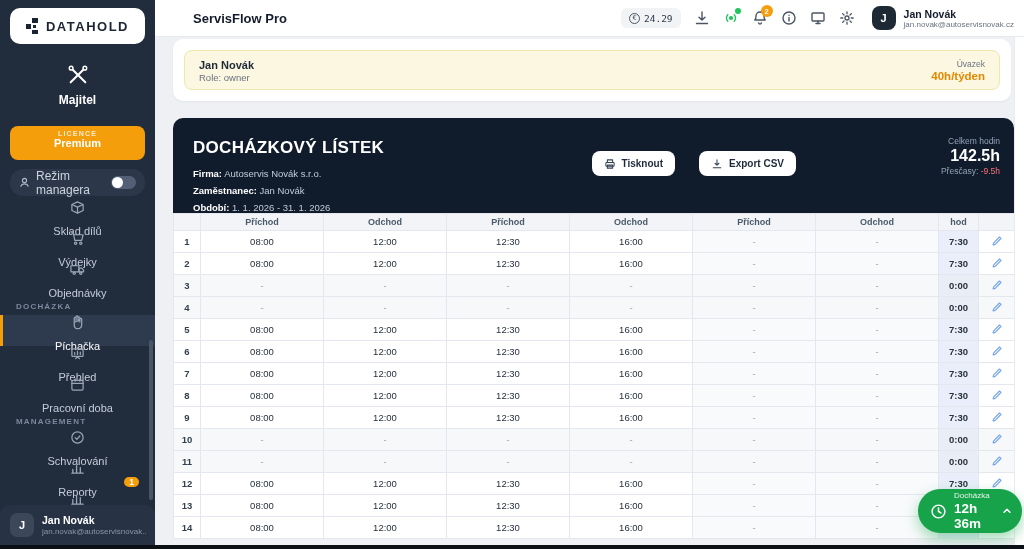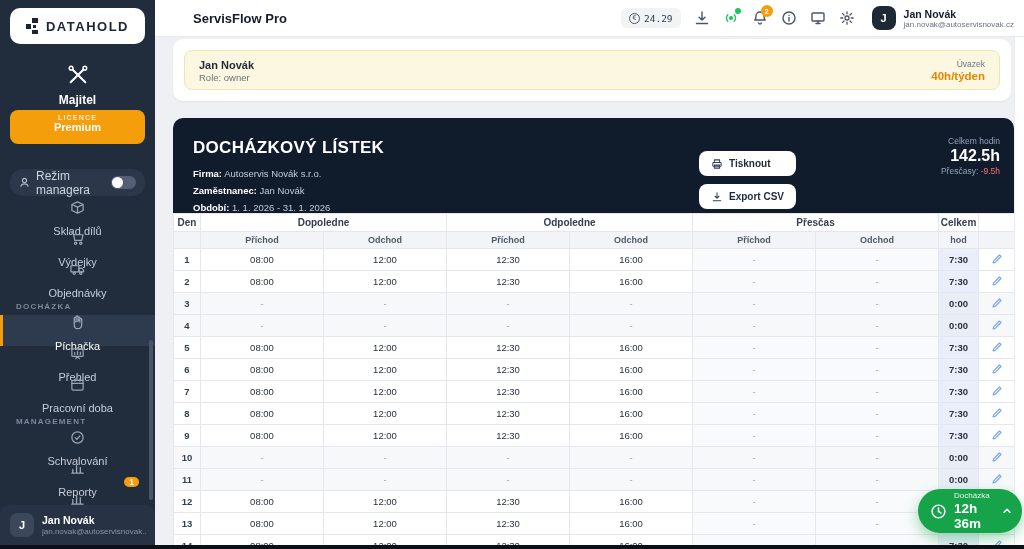--- a/index.html
+++ b/index.html
@@ -7,21 +7,21 @@
   body { font-family:"Liberation Sans", sans-serif; background:#eef0f3; position:relative; }
   svg { display:block; }
 
   
   .sidebar { position:absolute; left:0; top:0; width:155px; height:549px; background:#212c3d; color:#c6cdd9; z-index:5; }
   .logo-card { position:absolute; left:10px; top:8px; width:135px; height:36px; background:#ffffff; border-radius:10px; display:flex; align-items:center; justify-content:center; gap:6px; }
   .logo-text { font-size:13px; font-weight:bold; letter-spacing:1.5px; color:#1b2433; }
   .role-block { position:absolute; top:64px; left:0; width:100%; text-align:center; }
   .role-block .tools { margin:0 auto 7px; width:22px; height:22px; }
   .role-name { font-size:12px; font-weight:bold; color:#ffffff; }
-  .licence-btn { position:absolute; left:10px; top:110px; width:135px; height:34px; background:#f59e0b; border-radius:8px; text-align:center; padding-top:4px; cursor:pointer; }
+  .licence-btn { position:absolute; left:10px; top:126px; width:135px; height:34px; background:#f59e0b; border-radius:8px; text-align:center; padding-top:4px; cursor:pointer; }
   .licence-label { font-size:7px; letter-spacing:1.2px; color:rgba(255,255,255,.8); font-weight:bold; }
   .licence-value { font-size:11px; font-weight:bold; color:#ffffff; }
   .manager-row { position:absolute; left:10px; top:169px; width:135px; height:27px; background:#2c3849; border-radius:13px; display:flex; align-items:center; padding:0 9px; gap:6px; }
   .manager-row .lbl { font-size:12px; color:#cdd4df; flex:1; }
   .toggle { width:25px; height:13px; background:#525f76; border-radius:7px; position:relative; cursor:pointer; }
   .toggle .knob { position:absolute; left:1px; top:1px; width:11px; height:11px; background:#ffffff; border-radius:50%; }
   .nav { position:absolute; left:0; top:200px; width:100%; }
   .nav-item { height:31px; display:flex; align-items:center; gap:10px; padding:0 16px; font-size:11px; color:#c6cdd9; cursor:pointer; position:relative;flex-direction:column; }
   .nav-item .ic { width:15px; height:15px; color:#9aa6b6; flex:none; }
   .nav-item.active { background:#2e3a4e; color:#ffffff; }
@@ -59,21 +59,21 @@
   .emp-role { font-size:9.5px; color:#6b7280; }
   .emp-right { margin-left:auto; text-align:right; }
   .uvazek-label { font-size:8.5px; color:#6b7280; line-height:12px; }
   .uvazek-value { font-size:11.5px; font-weight:bold; color:#e38800; }
 
   .ts-card { position:absolute; left:18px; top:81px; width:841px; background:#ffffff; border-radius:10px 10px 0 0; overflow:hidden; }
   .ts-header { height:95px; background:#101b2c; position:relative; color:#fff; padding:20px 20px; }
   .ts-title { font-size:17px; font-weight:bold; letter-spacing:.3px; }
   .ts-meta { margin-top:7px; font-size:9.5px; line-height:17px; color:#c3ccd8; }
   .ts-meta b { color:#ffffff; }
-  .ts-buttons { position:absolute; right:218px; top:33px; display:flex; gap:8px;flex-direction:column; }
+  .ts-buttons { position:absolute; right:218px; top:33px; display:flex; gap:24px; }
   .ts-btn { height:25px; background:#ffffff; border-radius:8px; display:flex; align-items:center; gap:6px; padding:0 12px; font-size:10px; font-weight:bold; color:#1e293b; cursor:pointer; }
   .ts-btn .ic { width:12px; height:12px; color:#334155; }
   .ts-stats { position:absolute; right:14px; top:18px; text-align:right; }
   .ts-total-label { font-size:8.5px; color:#94a3b8; }
   .ts-total-value { font-size:16px; font-weight:bold; color:#ffffff; line-height:20px; }
   .ts-overtime { font-size:8.5px; color:#94a3b8; }
   .ts-overtime .neg { color:#f87171; }
 
   table.ts { border-collapse:collapse; table-layout:fixed; width:841px; background:#fff; }
   table.ts col.c0{width:27px} table.ts col.ct{width:123px} table.ts col.c7{width:40px} table.ts col.c8{width:36px}
@@ -321,28 +321,20 @@
           <col class="ct">
           <col class="ct">
           <col class="ct">
           <col class="ct">
           <col class="ct">
           <col class="ct">
           <col class="c7">
           <col class="c8">
       </colgroup>
       <thead>
-        <tr class="grp">
-          <th>Den</th>
-          <th colspan="2">Dopoledne</th>
-          <th colspan="2">Odpoledne</th>
-          <th colspan="2">Přesčas</th>
-          <th>Celkem</th>
-          <th></th>
-        </tr>
         <tr class="sub">
           <th></th>
           <th>Příchod</th>
           <th>Odchod</th>
           <th>Příchod</th>
           <th>Odchod</th>
           <th>Příchod</th>
           <th>Odchod</th>
           <th>hod</th>
           <th></th>

